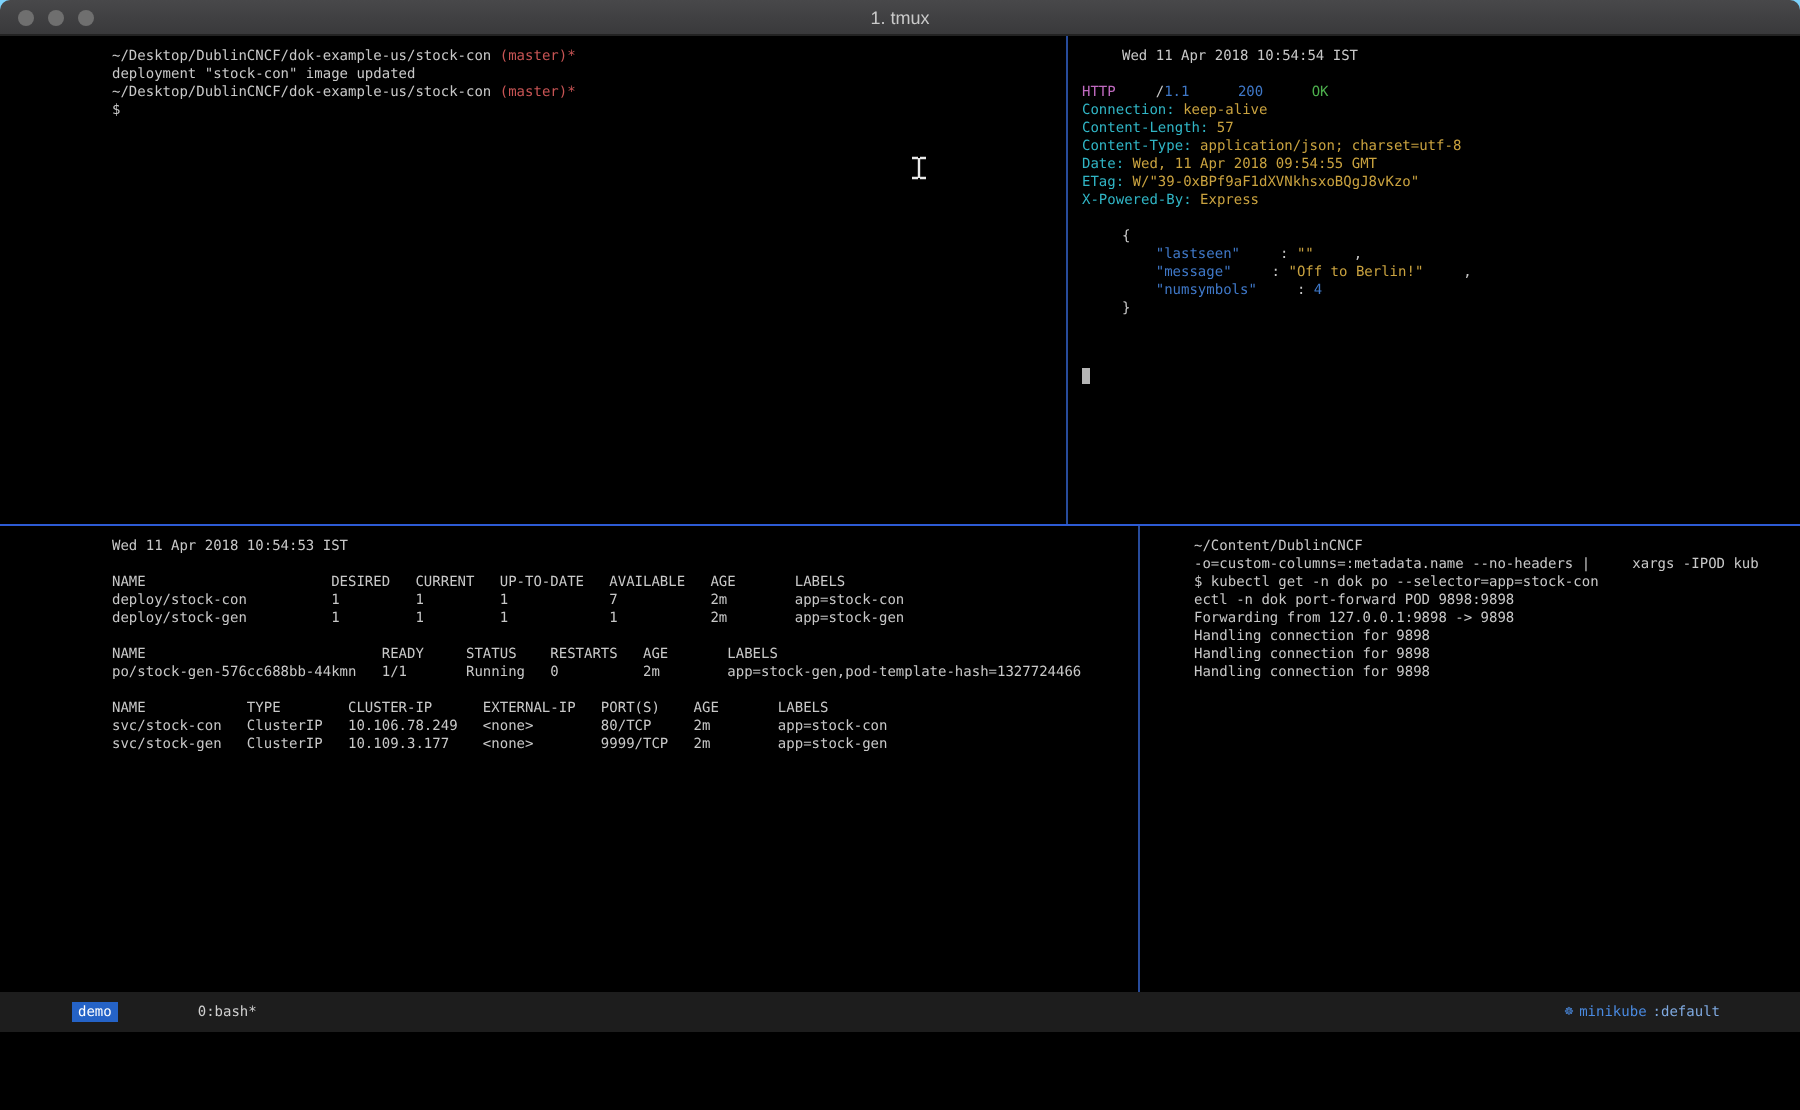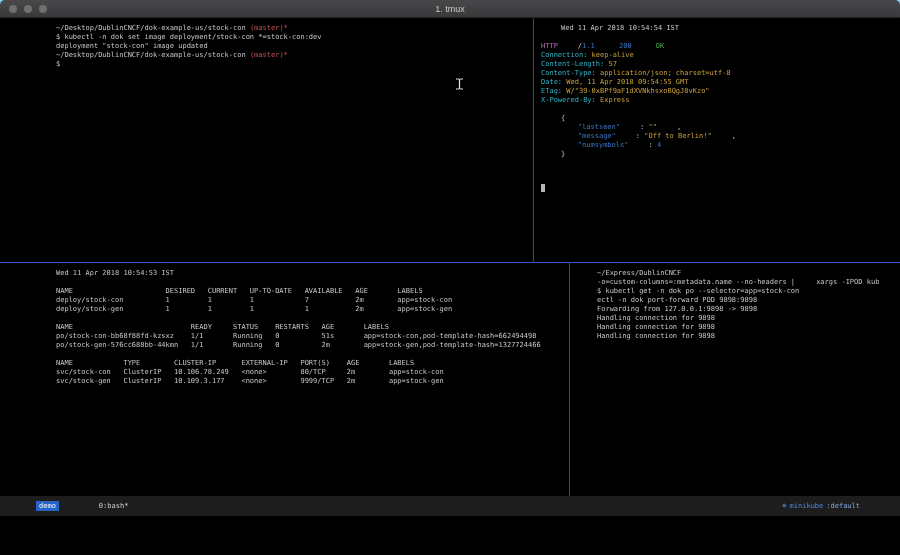--- a/index.html
+++ b/index.html
@@ -68,21 +68,20 @@
       <span></span>
       <span></span>
       <span></span>
     </div>
     <div class="title">1. tmux</div>
   </div>
 
   <div class="term">
     <div class="pane pane-tl">
         <div class="line"><span class="c-w">~/Desktop/DublinCNCF/dok-example-us/stock-con </span><span class="c-r">(master)*</span></div>
-        <div class="line"><span class="c-w">$ kubectl -n dok set image deployment/stock-con *=stock-con:dev</span></div>
         <div class="line"><span class="c-w">deployment "stock-con" image updated</span></div>
         <div class="line"><span class="c-w">~/Desktop/DublinCNCF/dok-example-us/stock-con </span><span class="c-r">(master)*</span></div>
         <div class="line"><span class="c-w">$ </span></div>
       </div>
     <div class="pane pane-tr">
         <div class="line"><span class="c-w">Wed 11 Apr 2018 10:54:54 IST</span></div>
         <div class="line">&nbsp;</div>
         <div class="line"><span class="c-m">HTTP</span><span class="c-w">/</span><span class="c-b">1.1</span><span class="c-w"> </span><span class="c-b">200</span><span class="c-w"> </span><span class="c-g">OK</span></div>
         <div class="line"><span class="c-c">Connection:</span><span class="c-y"> keep-alive</span></div>
         <div class="line"><span class="c-c">Content-Length:</span><span class="c-y"> 57</span></div>
@@ -99,29 +98,28 @@
         <div class="line">&nbsp;</div>
       </div>
     <div class="pane pane-bl">
         <div class="line"><span class="c-w">Wed 11 Apr 2018 10:54:53 IST</span></div>
         <div class="line">&nbsp;</div>
         <div class="line"><span class="c-w">NAME                      DESIRED   CURRENT   UP-TO-DATE   AVAILABLE   AGE       LABELS</span></div>
         <div class="line"><span class="c-w">deploy/stock-con          1         1         1            7           2m        app=stock-con</span></div>
         <div class="line"><span class="c-w">deploy/stock-gen          1         1         1            1           2m        app=stock-gen</span></div>
         <div class="line">&nbsp;</div>
         <div class="line"><span class="c-w">NAME                            READY     STATUS    RESTARTS   AGE       LABELS</span></div>
-        <div class="line"><span class="c-w">po/stock-con-bb68f88fd-kzsxz    1/1       Running   0          51s       app=stock-con,pod-template-hash=662494498</span></div>
         <div class="line"><span class="c-w">po/stock-gen-576cc688bb-44kmn   1/1       Running   0          2m        app=stock-gen,pod-template-hash=1327724466</span></div>
         <div class="line">&nbsp;</div>
         <div class="line"><span class="c-w">NAME            TYPE        CLUSTER-IP      EXTERNAL-IP   PORT(S)    AGE       LABELS</span></div>
         <div class="line"><span class="c-w">svc/stock-con   ClusterIP   10.106.78.249   &lt;none&gt;        80/TCP     2m        app=stock-con</span></div>
         <div class="line"><span class="c-w">svc/stock-gen   ClusterIP   10.109.3.177    &lt;none&gt;        9999/TCP   2m        app=stock-gen</span></div>
       </div>
     <div class="pane pane-br">
-        <div class="line"><span class="c-w">~/Express/DublinCNCF</span></div>
+        <div class="line"><span class="c-w">~/Content/DublinCNCF</span></div>
         <div class="line"><span class="c-w">-o=custom-columns=:metadata.name --no-headers |     xargs -IPOD kub</span></div>
         <div class="line"><span class="c-w">$ kubectl get -n dok po --selector=app=stock-con</span></div>
         <div class="line"><span class="c-w">ectl -n dok port-forward POD 9898:9898</span></div>
         <div class="line"><span class="c-w">Forwarding from 127.0.0.1:9898 -&gt; 9898</span></div>
         <div class="line"><span class="c-w">Handling connection for 9898</span></div>
         <div class="line"><span class="c-w">Handling connection for 9898</span></div>
         <div class="line"><span class="c-w">Handling connection for 9898</span></div>
       </div>
 
     <div class="vline vline-top"></div>

